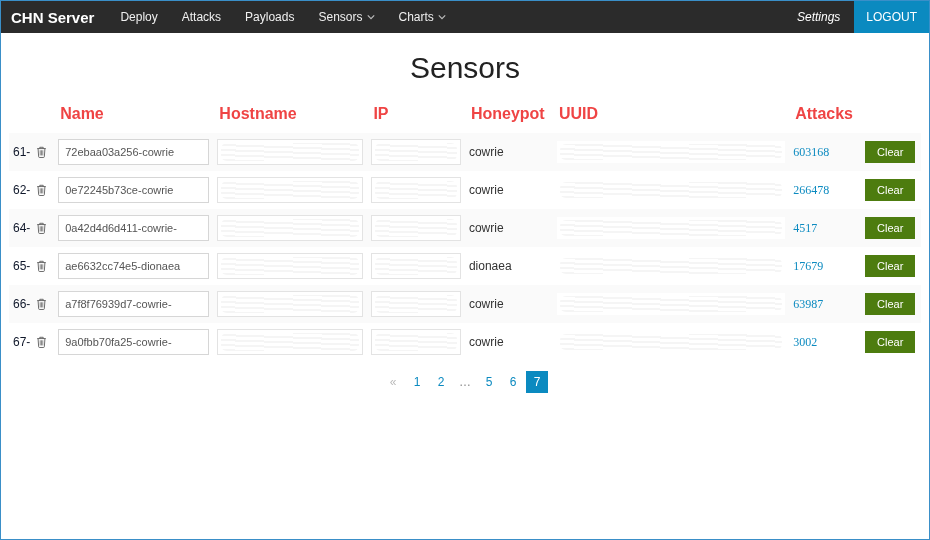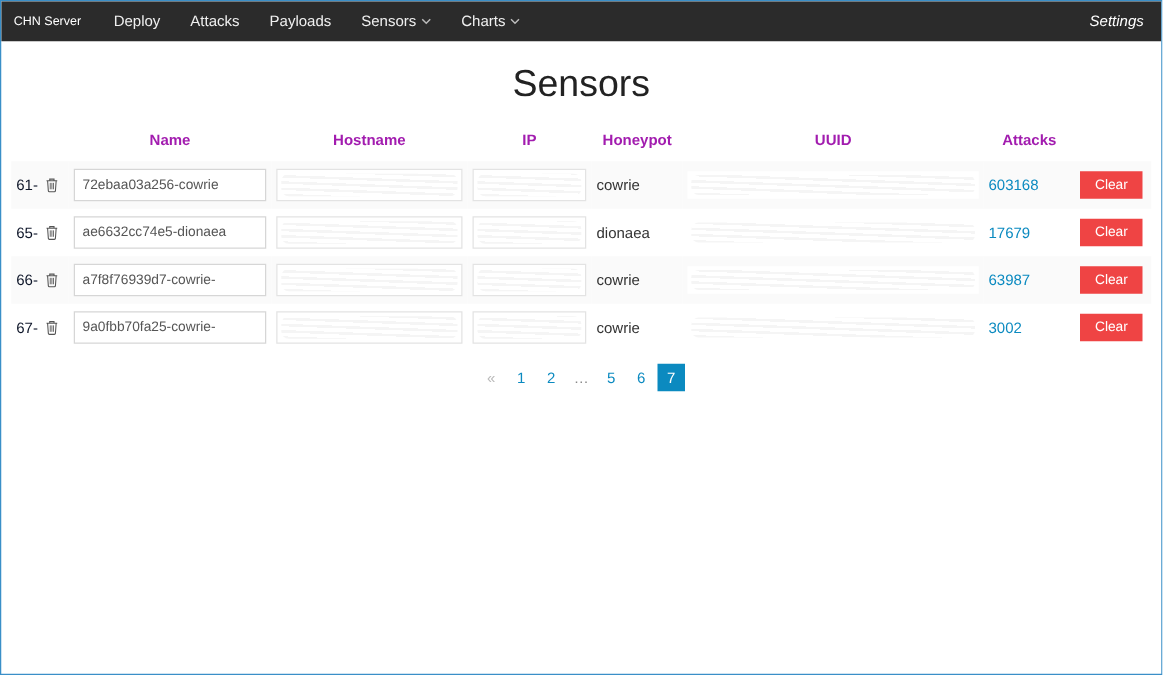--- a/index.html
+++ b/index.html
@@ -1,46 +1,46 @@
 <!DOCTYPE html>
 <html><head>
 <meta charset="utf-8">
 <style>
   * { box-sizing: border-box; margin: 0; padding: 0; }
   html, body { width: 930px; height: 540px; font-family: Arial, Helvetica, sans-serif; background: #fff; }
   .frame { border: 1px solid #3a8fc8; width: 930px; height: 540px; overflow: hidden; }
 
   
   .navbar { background: #2b2b2b; height: 32px; display: flex; align-items: center; color: #fff; font-size: 12px; }
-  .brand { font-weight: normal; padding: 0 14px 0 10px; font-size: 10px; }
+  .brand { font-weight: bold; padding: 0 14px 0 10px; font-size: 15px; }
   .nav-item { padding: 0 12px; height: 44px; display: flex; align-items: center; cursor: pointer; color: #f0f0f0; }
   .nav-item .caret { margin-left: 4px; }
   .spacer { flex: 1; }
   .nav-settings { padding: 0 14px; cursor: pointer; font-style: italic; }
   .logout { background: #0b8ac0; height: 32px; display: flex; align-items: center; padding: 0 12px; font-weight: normal; cursor: pointer; font-size: 12px; }
 
   
   .content { padding: 0 8px; }
   h1.title { text-align: center; font-weight: 400; font-size: 30px; margin: 18px 0 14px; color: #222; font-family: "Segoe UI", Arial, sans-serif; }
 
   table.sensors { width: 100%; border-collapse: collapse; font-size: 12px; color: #333; }
-  table.sensors th { text-align: center; font-weight: bold; padding: 6px 6px 10px; color: #a21caf; font-size: 12px; }
+  table.sensors th { text-align: left; font-weight: bold; padding: 6px 6px 10px; color: #ef4444; font-size: 16px; }
   table.sensors tr.row td { padding: 6px 4px; vertical-align: middle; }
   table.sensors tr.row:nth-child(odd) td { background: #fafafa; }
   table.sensors td.idx { width: 44px; white-space: nowrap; color: #0f172a; }
   .trash { display: inline-block; width: 11px; height: 12px; vertical-align: -2px; margin-left: 2px; }
   .txt { width: 100%; height: 26px; border: 1px solid #d6d6d6; padding: 12px 6px; font-size: 11px; color: #555; background: #fff; }
   .smear { display:block; width: 100%; height: 26px; border: 1px solid #e3e3e3; background: #fff; overflow:hidden; position:relative; }
   .smear::after{ content:""; position:absolute; inset:3px; border-radius:6px;
     background: repeating-linear-gradient(2deg, rgba(0,0,0,0.04) 0 2px, rgba(0,0,0,0) 2px 5px);
     filter: blur(0.3px); }
   .smear.wide { border: none; height: 22px; }
   td.hp { color:#333; }
-  td.attacks a { color: #0b8ac0; text-decoration: none; font-weight: normal; }
-  .btn-clear { background:#ef4444; color:#fff; border:none; font-size:11px; padding:5px 12px; cursor:pointer; }
+  td.attacks a { color: #0b8ac0; text-decoration: none; font-weight: normal; font-family: Liberation Serif, serif; }
+  .btn-clear { background:#4d7c0f; color:#fff; border:none; font-size:11px; padding:5px 12px; cursor:pointer; }
 
   
   col.c-idx { width: 44px; }
   col.c-name { width: 155px; }
   col.c-host { width: 150px; }
   col.c-ip { width: 95px; }
   col.c-hp { width: 70px; }
   col.c-uuid { width: 230px; }
   col.c-att { width: 70px; }
   col.c-clr { width: 58px; }
@@ -66,20 +66,21 @@
         <div class="nav-item">Payloads</div>
         <div class="nav-item">Sensors<svg viewBox="0 0 10 10" class="caret">
             <path d="M1 3 L5 7 L9 3" fill="none" stroke="#bbb" stroke-width="1.5"></path>
           </svg></div>
         <div class="nav-item">Charts<svg viewBox="0 0 10 10" class="caret">
             <path d="M1 3 L5 7 L9 3" fill="none" stroke="#bbb" stroke-width="1.5"></path>
           </svg></div>
       </div>
   <div class="spacer"></div>
   <div class="nav-settings">Settings</div>
+  <div class="logout">LOGOUT</div>
 </div>
 
 <div class="content">
   <h1 class="title">Sensors</h1>
 
   <table class="sensors">
     <colgroup>
       <col class="c-idx">
           <col class="c-name">
           <col class="c-host">
@@ -115,20 +116,58 @@
               <span class="smear"></span>
             </td>
             <td class="hp">cowrie</td>
             <td>
               <span class="smear wide"></span>
             </td>
             <td class="attacks"><a href="#">603168</a></td>
             <td><button class="btn-clear">Clear</button></td>
           </tr>
           <tr class="row">
+            <td class="idx">62- <svg class="trash" viewBox="0 0 12 14">
+                <path d="M1 3h10M4 3V1.5h4V3M2 3l.7 9.5a1 1 0 001 .9h4.6a1 1 0 001-.9L10 3" fill="none" stroke="#555" stroke-width="1"></path>
+                <path d="M4.5 5v6M6 5v6M7.5 5v6" stroke="#555" stroke-width="0.8"></path>
+              </svg></td>
+            <td><input class="txt" value="0e72245b73ce-cowrie" style=""></td>
+            <td>
+              <span class="smear"></span>
+            </td>
+            <td>
+              <span class="smear"></span>
+            </td>
+            <td class="hp">cowrie</td>
+            <td>
+              <span class="smear wide"></span>
+            </td>
+            <td class="attacks"><a href="#">266478</a></td>
+            <td><button class="btn-clear">Clear</button></td>
+          </tr>
+          <tr class="row">
+            <td class="idx">64- <svg class="trash" viewBox="0 0 12 14">
+                <path d="M1 3h10M4 3V1.5h4V3M2 3l.7 9.5a1 1 0 001 .9h4.6a1 1 0 001-.9L10 3" fill="none" stroke="#555" stroke-width="1"></path>
+                <path d="M4.5 5v6M6 5v6M7.5 5v6" stroke="#555" stroke-width="0.8"></path>
+              </svg></td>
+            <td><input class="txt" value="0a42d4d6d411-cowrie-" style=""></td>
+            <td>
+              <span class="smear"></span>
+            </td>
+            <td>
+              <span class="smear"></span>
+            </td>
+            <td class="hp">cowrie</td>
+            <td>
+              <span class="smear wide"></span>
+            </td>
+            <td class="attacks"><a href="#">4517</a></td>
+            <td><button class="btn-clear">Clear</button></td>
+          </tr>
+          <tr class="row">
             <td class="idx">65- <svg class="trash" viewBox="0 0 12 14">
                 <path d="M1 3h10M4 3V1.5h4V3M2 3l.7 9.5a1 1 0 001 .9h4.6a1 1 0 001-.9L10 3" fill="none" stroke="#555" stroke-width="1"></path>
                 <path d="M4.5 5v6M6 5v6M7.5 5v6" stroke="#555" stroke-width="0.8"></path>
               </svg></td>
             <td><input class="txt" value="ae6632cc74e5-dionaea" style=""></td>
             <td>
               <span class="smear"></span>
             </td>
             <td>
               <span class="smear"></span>

